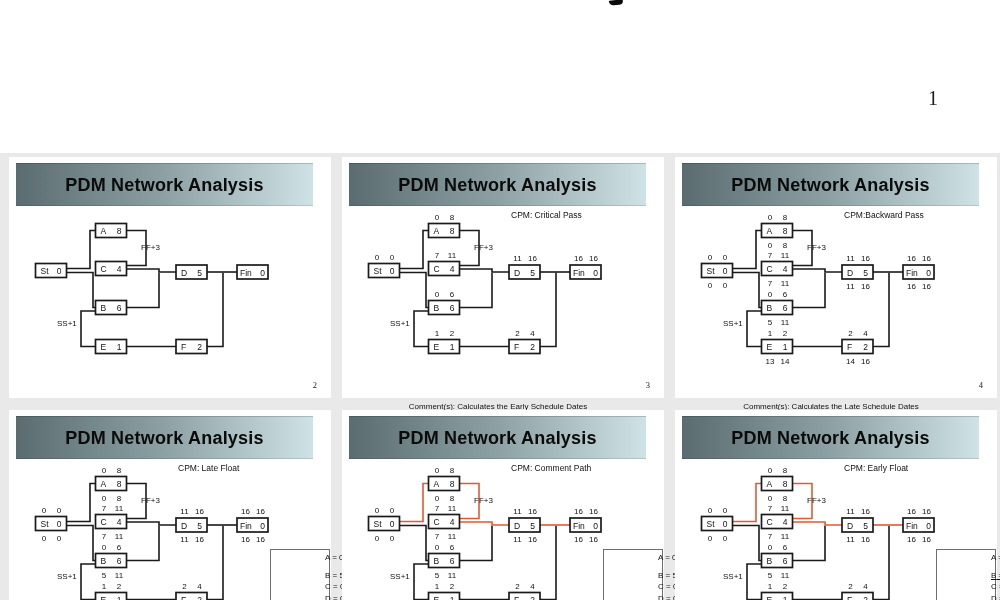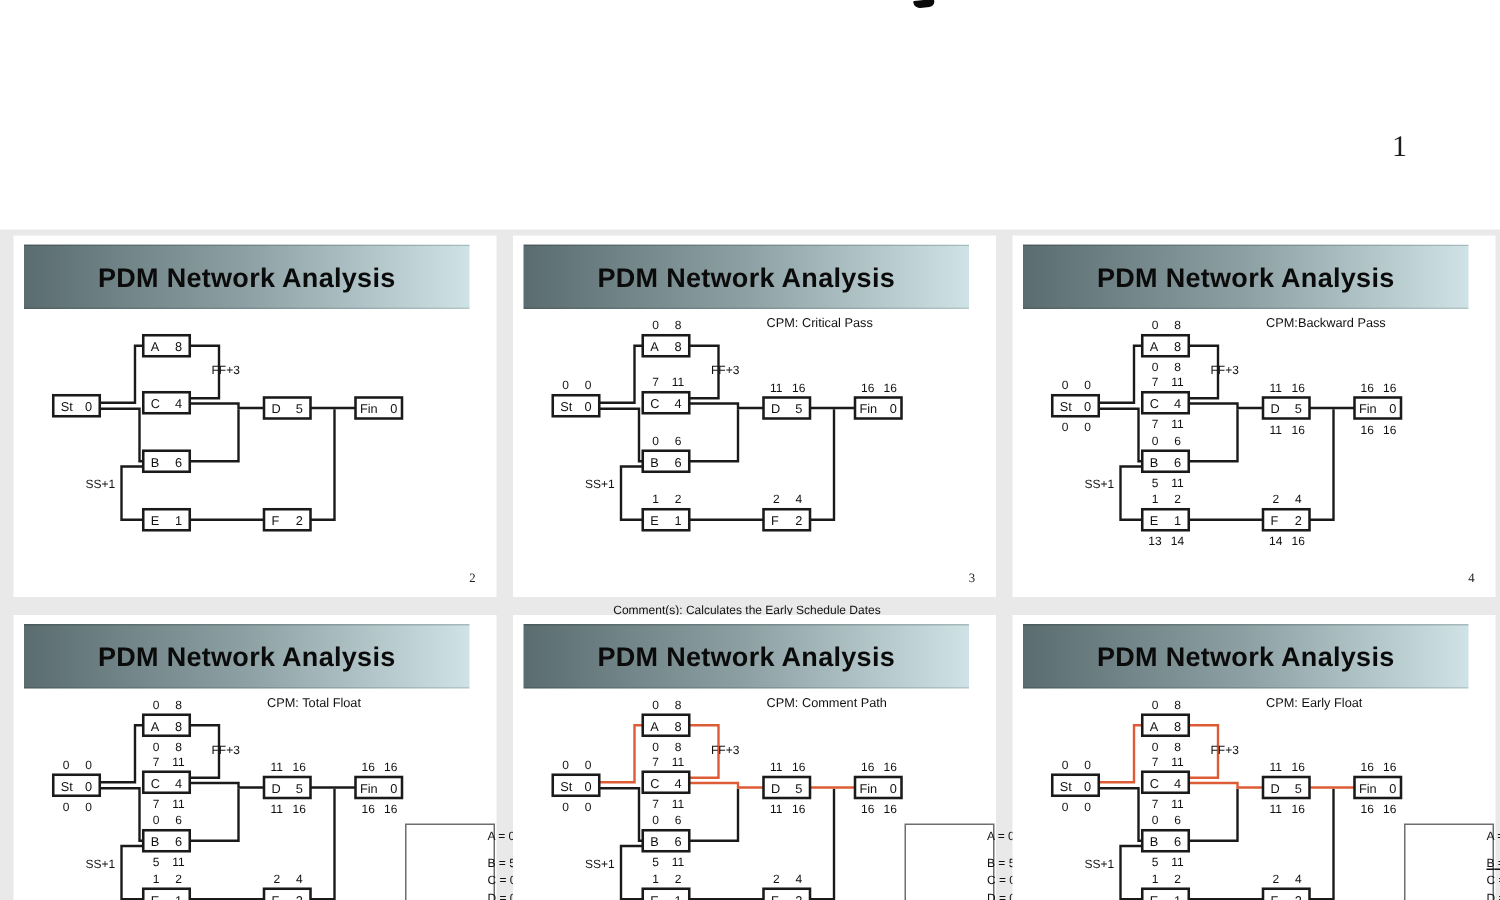--- a/index.html
+++ b/index.html
@@ -216,28 +216,29 @@
         <rect x="228" y="108" width="31" height="14" class="nodebox"></rect>
         <text x="231" y="118.5" class="boxlabel">Fin</text>
         <text x="253.5" y="118.5" class="boxlabel" text-anchor="middle">0</text>
         <text x="236.5" y="104" text-anchor="middle">16</text>
         <text x="251.5" y="104" text-anchor="middle">16</text>
         <text x="236.5" y="132" text-anchor="middle">16</text>
         <text x="251.5" y="132" text-anchor="middle">16</text>
         <text x="132" y="92.5">FF+3</text>
         <text x="48" y="168.5">SS+1</text>
       </svg>
+    <div class="comment">Comment(s): Calculates the Late Schedule Dates</div>
     <div class="pnum">4</div>
   </div>
 
   <div class="slide" style="left:9px;top:410px">
     <div class="banner">
       <span class="title">PDM Network Analysis</span>
       </div>
-    <div class="subtitle">CPM: Total Float</div>
+    <div class="subtitle">CPM: Late Float</div>
     <svg class="net" viewBox="0 0 322 241">
         <polyline points="57.5,115.5 84,115.5 84,150.5 86.5,150.5" class="edge"></polyline>
         <polyline points="86.5,154 72,154 72,189.5 86.5,189.5" class="edge"></polyline>
         <polyline points="117.5,150.5 150,150.5 150,115.8" class="edge"></polyline>
         <polyline points="117.5,189.5 167,189.5" class="edge"></polyline>
         <polyline points="198,189.5 214,189.5 214,115.8" class="edge"></polyline>
         <polyline points="57.5,111.5 81,111.5 81,73.5 86.5,73.5" class="edge"></polyline>
         <polyline points="117.5,73.5 137,73.5 137,108.5 117.5,108.5" class="edge"></polyline>
         <polyline points="117.5,112 150,112 150,115 167,115" class="edge"></polyline>
         <polyline points="198,115 228,115" class="edge"></polyline>

